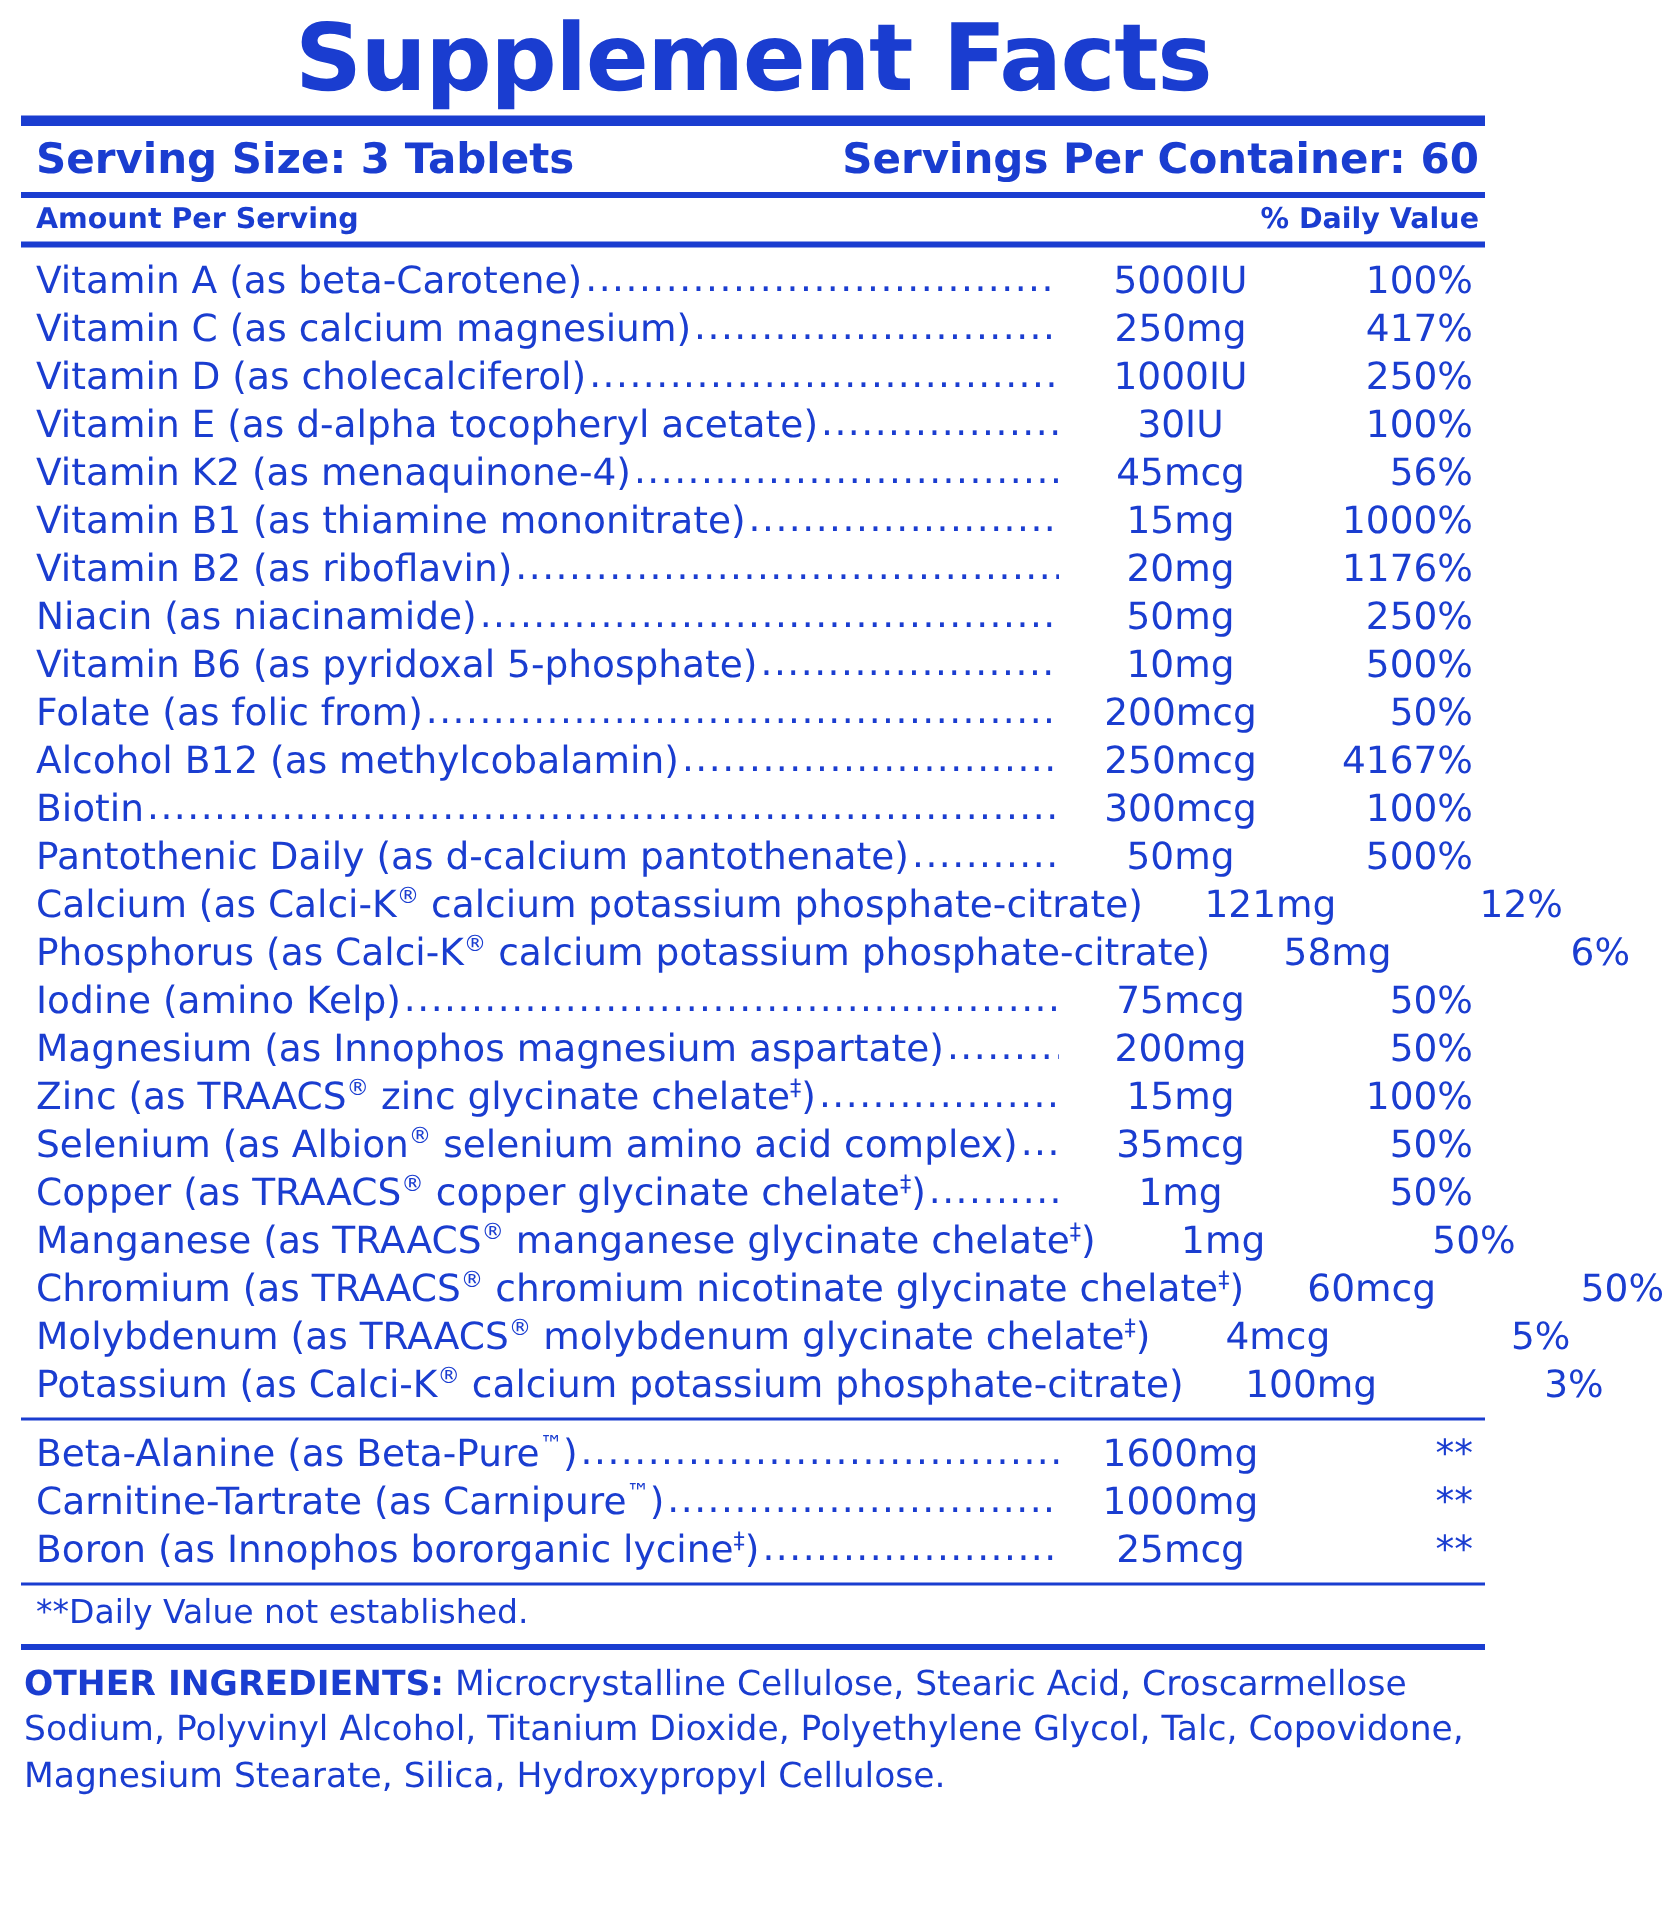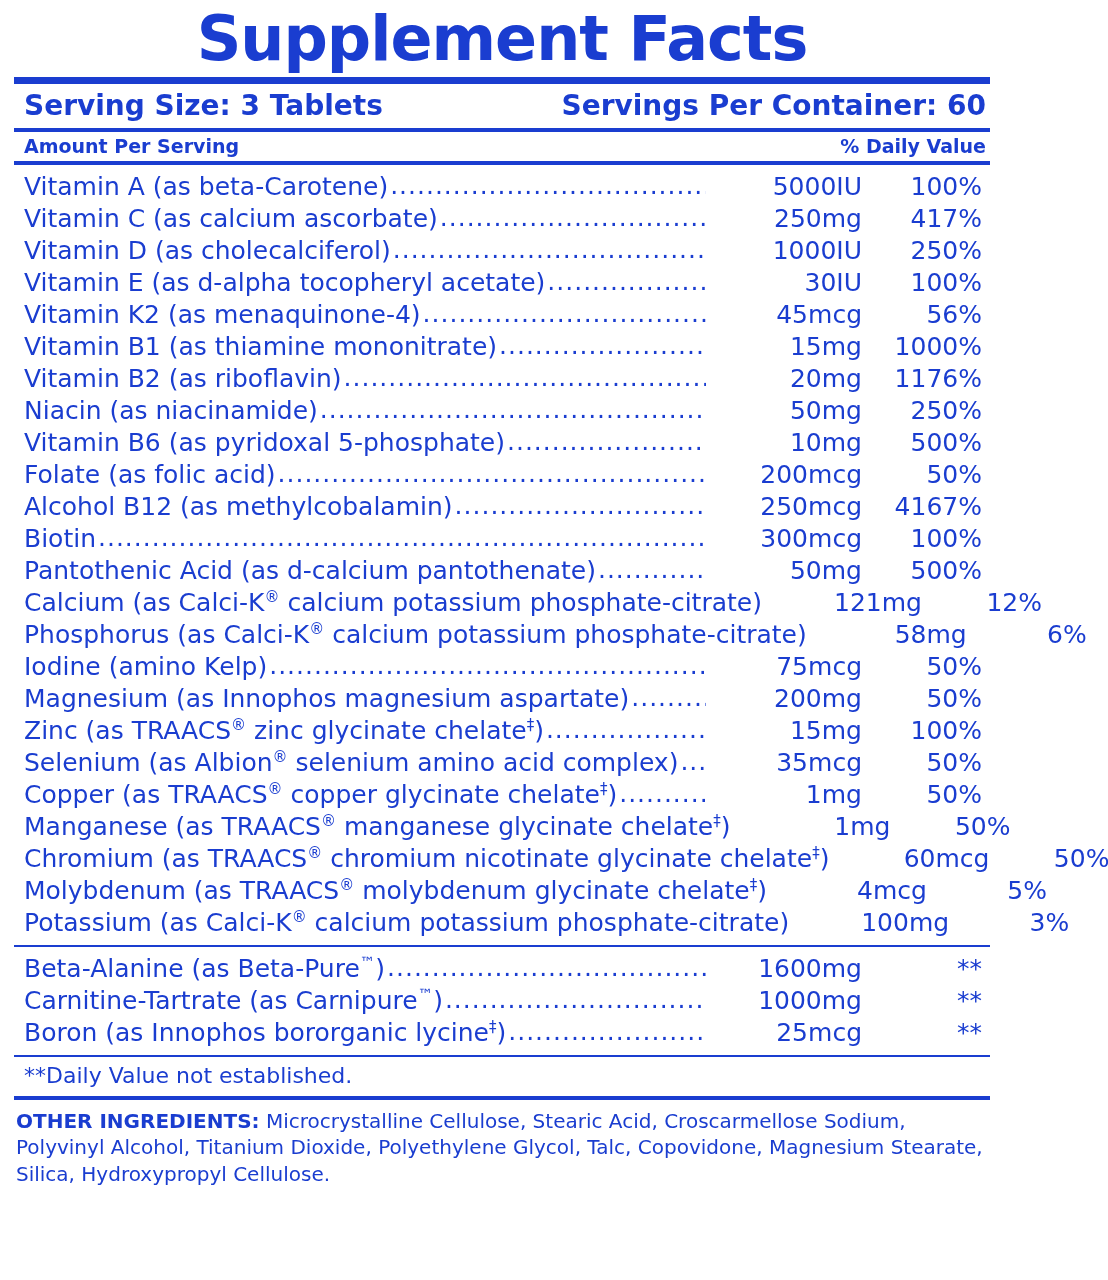--- a/index.html
+++ b/index.html
@@ -79,21 +79,21 @@
     flex: 1 1 auto;
     overflow: hidden;
     white-space: nowrap;
     letter-spacing: 1px;
     padding: 0 2px;
     position: relative;
     top: -1px;
   }
   .namt {
     flex: 0 0 150px;
-    text-align: right;
+    text-align: center;
     padding-left: 6px;
   }
   .ndv {
     flex: 0 0 120px;
     text-align: right;
     padding-right: 4px;
   }
   sup {
     font-size: 0.6em;
     vertical-align: super;
@@ -102,21 +102,21 @@
   .tm {
     font-size: 0.62em;
     vertical-align: super;
     line-height: 0;
   }
   .footnote {
     font-size: 22px;
     padding: 6px 4px 8px 10px;
   }
   .other {
-    font-size: 20px;
+    font-size: 23px;
     line-height: 1.32;
     padding: 8px 2px 0 2px;
     color: #1a3dd0;
   }
   .other b { font-weight: bold; }
 </style>
 </head>
 <body>
 
 <div class="panel">
@@ -146,21 +146,21 @@
   <div class="rule-med"></div>
 
   <div class="nutrients" id="nutrient-list">
       <div class="nrow">
         <span class="nname">Vitamin A (as beta-Carotene)</span>
         <span class="dots">........................................................................................................................</span>
         <span class="namt">5000IU</span>
         <span class="ndv">100%</span>
       </div>
       <div class="nrow">
-        <span class="nname">Vitamin C (as calcium ascorbate)</span>
+        <span class="nname">Vitamin C (as calcium magnesium)</span>
         <span class="dots">........................................................................................................................</span>
         <span class="namt">250mg</span>
         <span class="ndv">417%</span>
       </div>
       <div class="nrow">
         <span class="nname">Vitamin D (as cholecalciferol)</span>
         <span class="dots">........................................................................................................................</span>
         <span class="namt">1000IU</span>
         <span class="ndv">250%</span>
       </div>
@@ -194,39 +194,39 @@
         <span class="namt">50mg</span>
         <span class="ndv">250%</span>
       </div>
       <div class="nrow">
         <span class="nname">Vitamin B6 (as pyridoxal 5-phosphate)</span>
         <span class="dots">........................................................................................................................</span>
         <span class="namt">10mg</span>
         <span class="ndv">500%</span>
       </div>
       <div class="nrow">
-        <span class="nname">Folate (as folic acid)</span>
+        <span class="nname">Folate (as folic from)</span>
         <span class="dots">........................................................................................................................</span>
         <span class="namt">200mcg</span>
         <span class="ndv">50%</span>
       </div>
       <div class="nrow">
         <span class="nname">Alcohol B12 (as methylcobalamin)</span>
         <span class="dots">........................................................................................................................</span>
         <span class="namt">250mcg</span>
         <span class="ndv">4167%</span>
       </div>
       <div class="nrow">
         <span class="nname">Biotin</span>
         <span class="dots">........................................................................................................................</span>
         <span class="namt">300mcg</span>
         <span class="ndv">100%</span>
       </div>
       <div class="nrow">
-        <span class="nname">Pantothenic Acid (as d-calcium pantothenate)</span>
+        <span class="nname">Pantothenic Daily (as d-calcium pantothenate)</span>
         <span class="dots">........................................................................................................................</span>
         <span class="namt">50mg</span>
         <span class="ndv">500%</span>
       </div>
       <div class="nrow">
         <span class="nname">Calcium (as Calci-K<sup>®</sup> calcium potassium phosphate-citrate)</span>
         <span class="dots">........................................................................................................................</span>
         <span class="namt">121mg</span>
         <span class="ndv">12%</span>
       </div>

